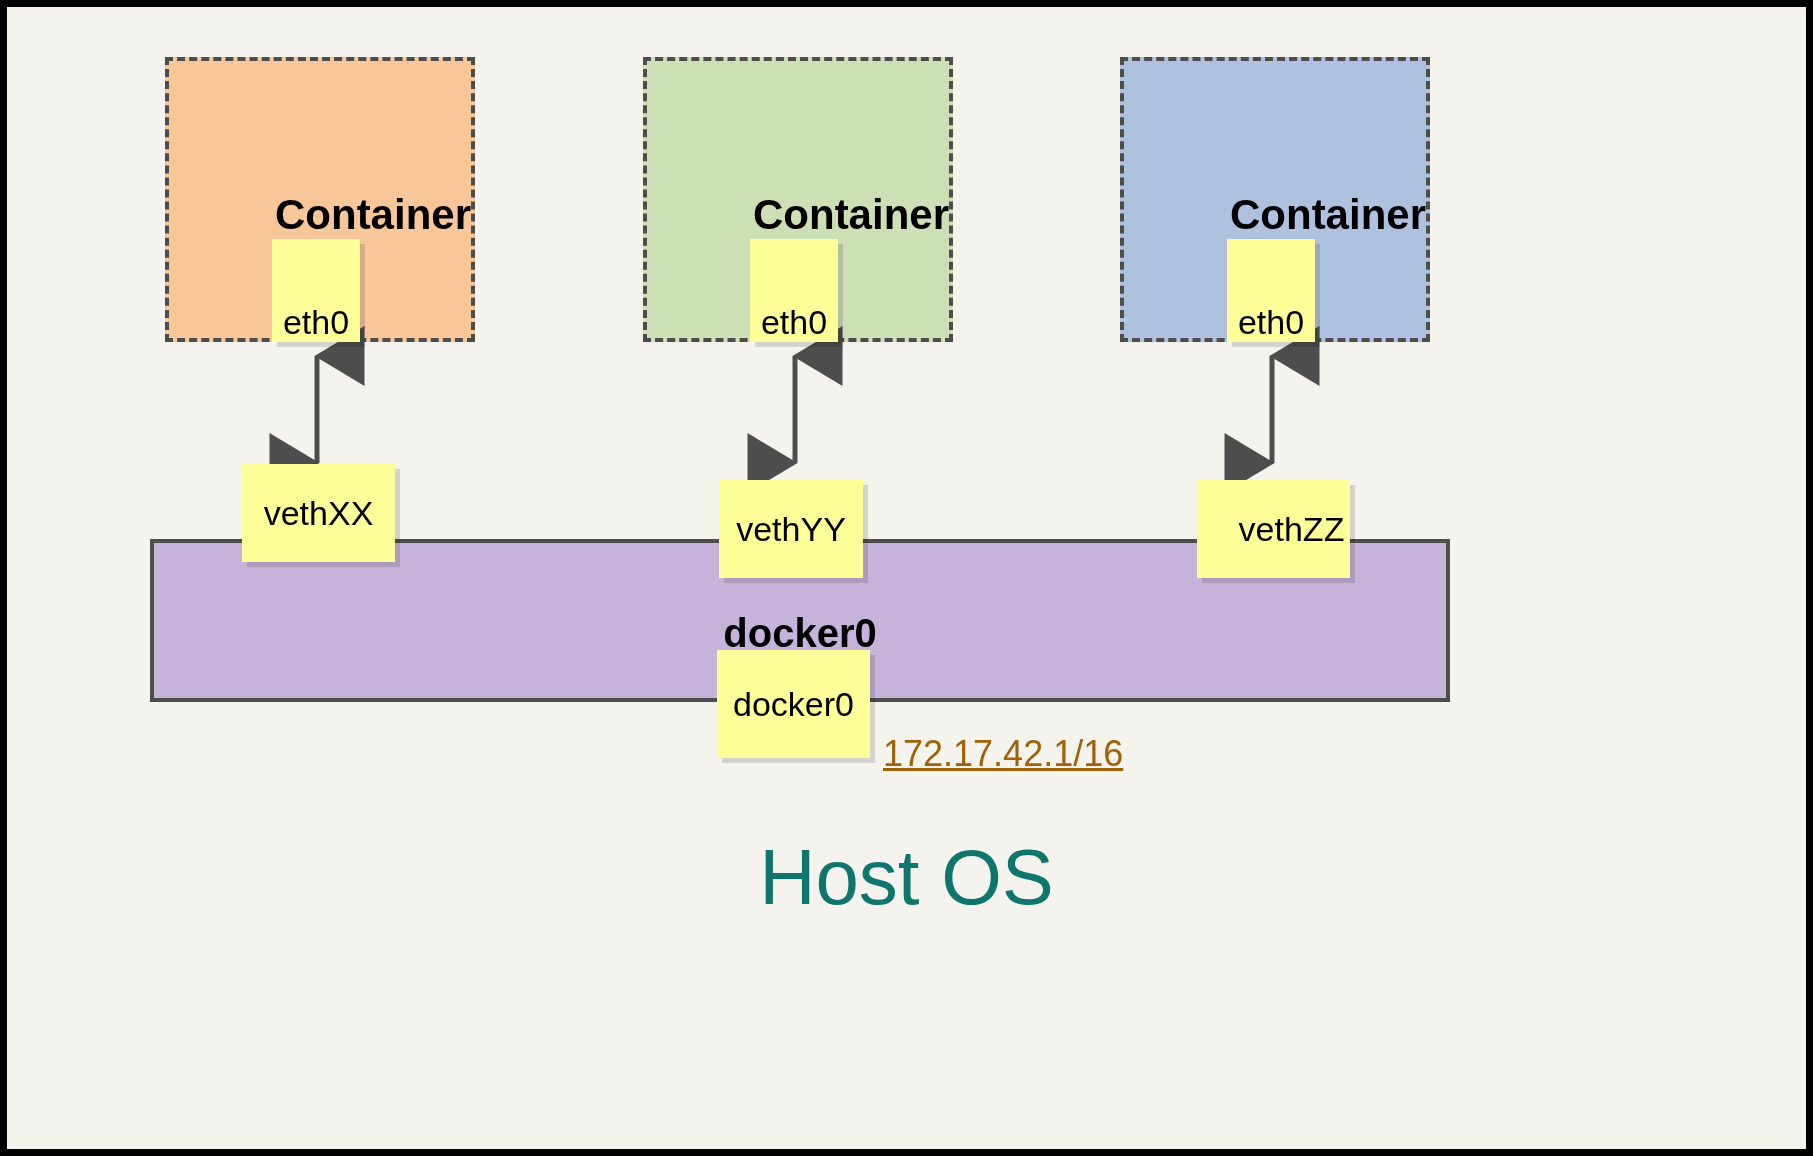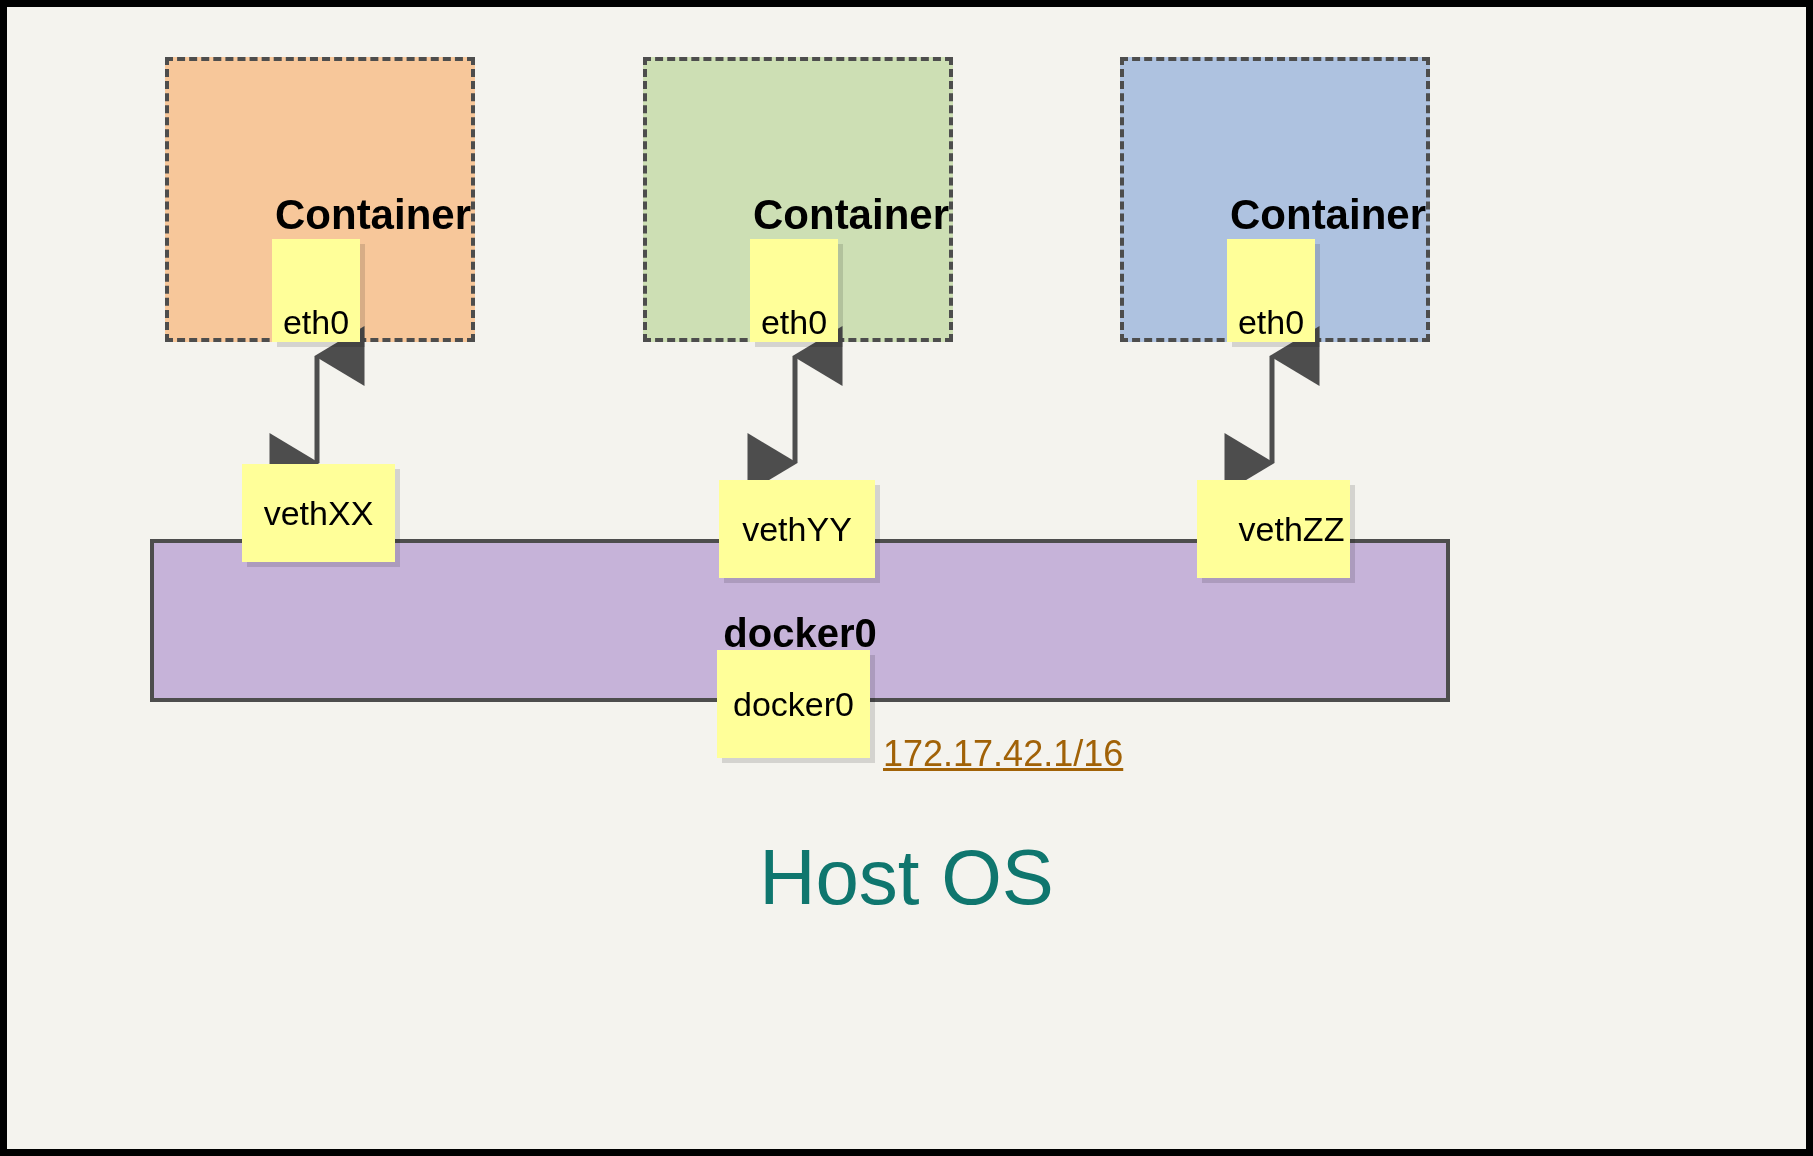--- a/index.html
+++ b/index.html
@@ -144,21 +144,21 @@
   </svg>
 
   <div id="docker0-bar" style="left:143px; top:532px; width:1300px; height:163px;">
     <div id="docker0-bar-label">docker0</div>
   </div>
 
   <div class="iface-box" style="left:235px; top:457px; width:153px; height:98px;">
     <span>vethXX</span>
   </div>
 
-  <div class="iface-box" style="left:712px; top:473px; width:156px; height:98px;">
+  <div class="iface-box" style="left:712px; top:473px; width:144px; height:98px;">
     <span>vethYY</span>
   </div>
 
   <div class="iface-box" style="left:1190px; top:473px; width:153px; height:98px;padding-left:36px;">
     <span>vethZZ</span>
   </div>
 
   <div class="iface-box" style="left:710px; top:643px; width:153px; height:108px;">
     <span>docker0</span>
   </div>

